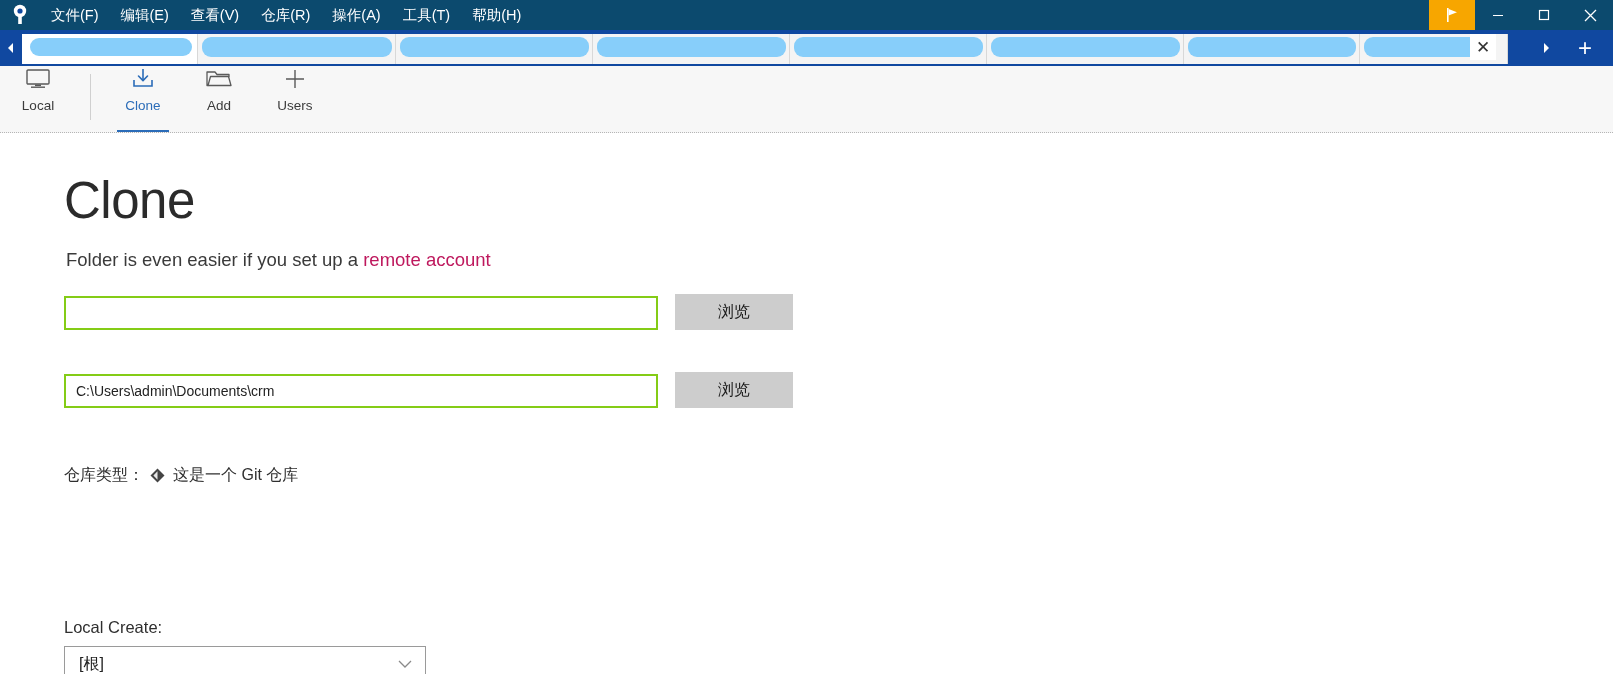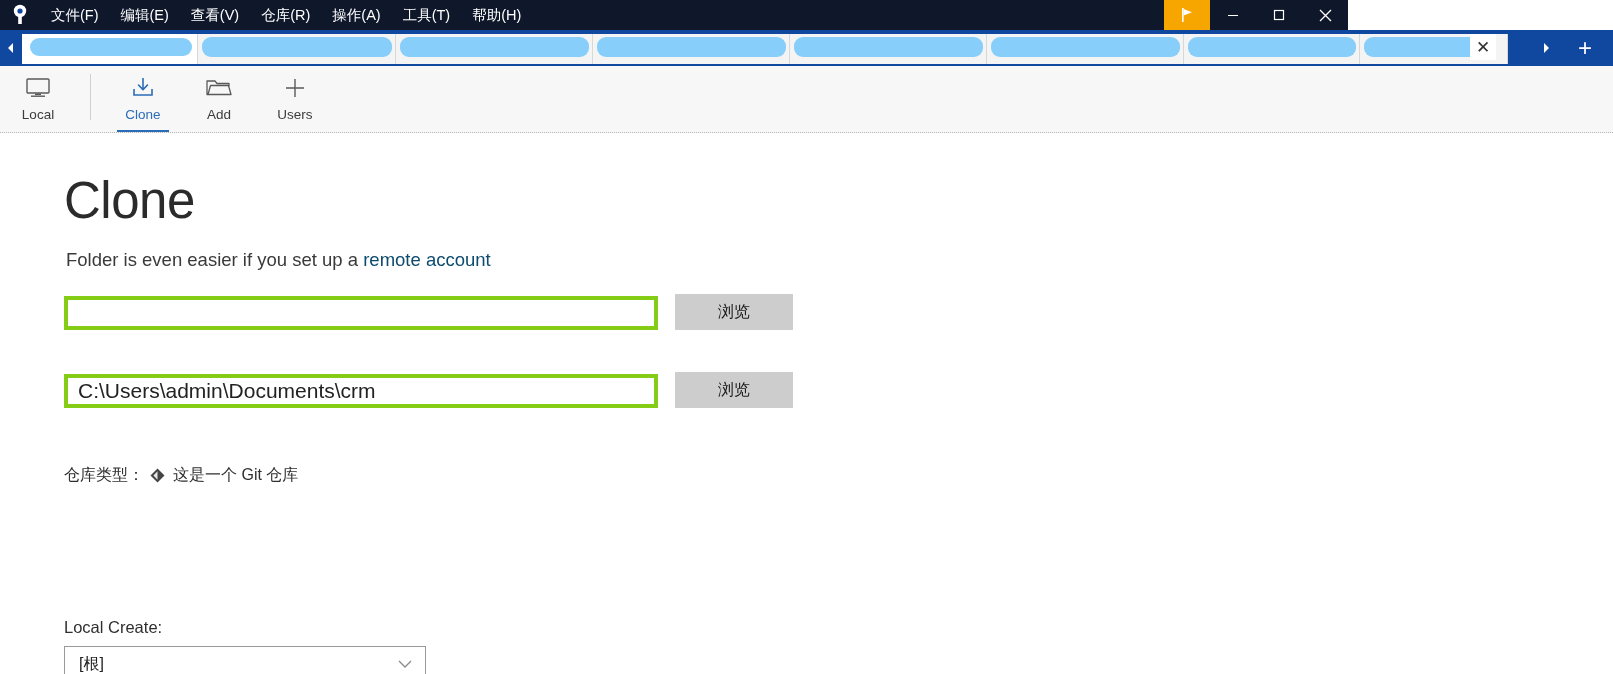--- a/index.html
+++ b/index.html
@@ -18,23 +18,23 @@
     position: relative;
     width: 1613px;
     height: 674px;
     background: #ffffff;
   }
 
   
   .titlebar {
     position: absolute;
     left: 0; top: 0;
-    width: 1348px;
-    height: 30px;
-    background: #0f172a;
+    width: 1613px;
+    height: 30px;
+    background: #0c4a6e;
     display: flex;
     align-items: flex-end;
   }
   .logo {
     width: 40px;
     height: 30px;
     display: flex;
     align-items: center;
     justify-content: center;
     flex: none;
@@ -174,21 +174,20 @@
     display: flex;
     align-items: flex-start;
   }
   .tool {
     width: 76px;
     height: 66px;
     display: flex;
     flex-direction: column;
     align-items: center;
     justify-content: flex-start;
-    padding-top: 9px;
     box-sizing: border-box;
     position: relative;
     flex: none;
   }
   .tool .ticon {
     height: 26px;
     display: flex;
     align-items: center;
     justify-content: center;
   }
@@ -236,31 +235,31 @@
   }
   .subtitle {
     position: absolute;
     left: 66px;
     top: 116px;
     font-size: 18.5px;
     color: #3a3a3a;
     white-space: nowrap;
   }
   .subtitle a {
-    color: #0c4a6e;
+    color: #be185d;
     text-decoration: none;
   }
 
   .field-row { position: absolute; }
   .tinput {
     box-sizing: border-box;
     height: 34px;
     background: #ffffff;
-    border: 4px solid #84cc16;
-    font-size: 21px;
+    border: 2px solid #84cc16;
+    font-size: 14px;
     color: #222;
     padding: 0 10px;
     display: flex;
     align-items: center;
     position: relative;
     overflow: hidden;
     font-family: "Liberation Sans", sans-serif;
   }
   .browse-btn {
     box-sizing: border-box;

